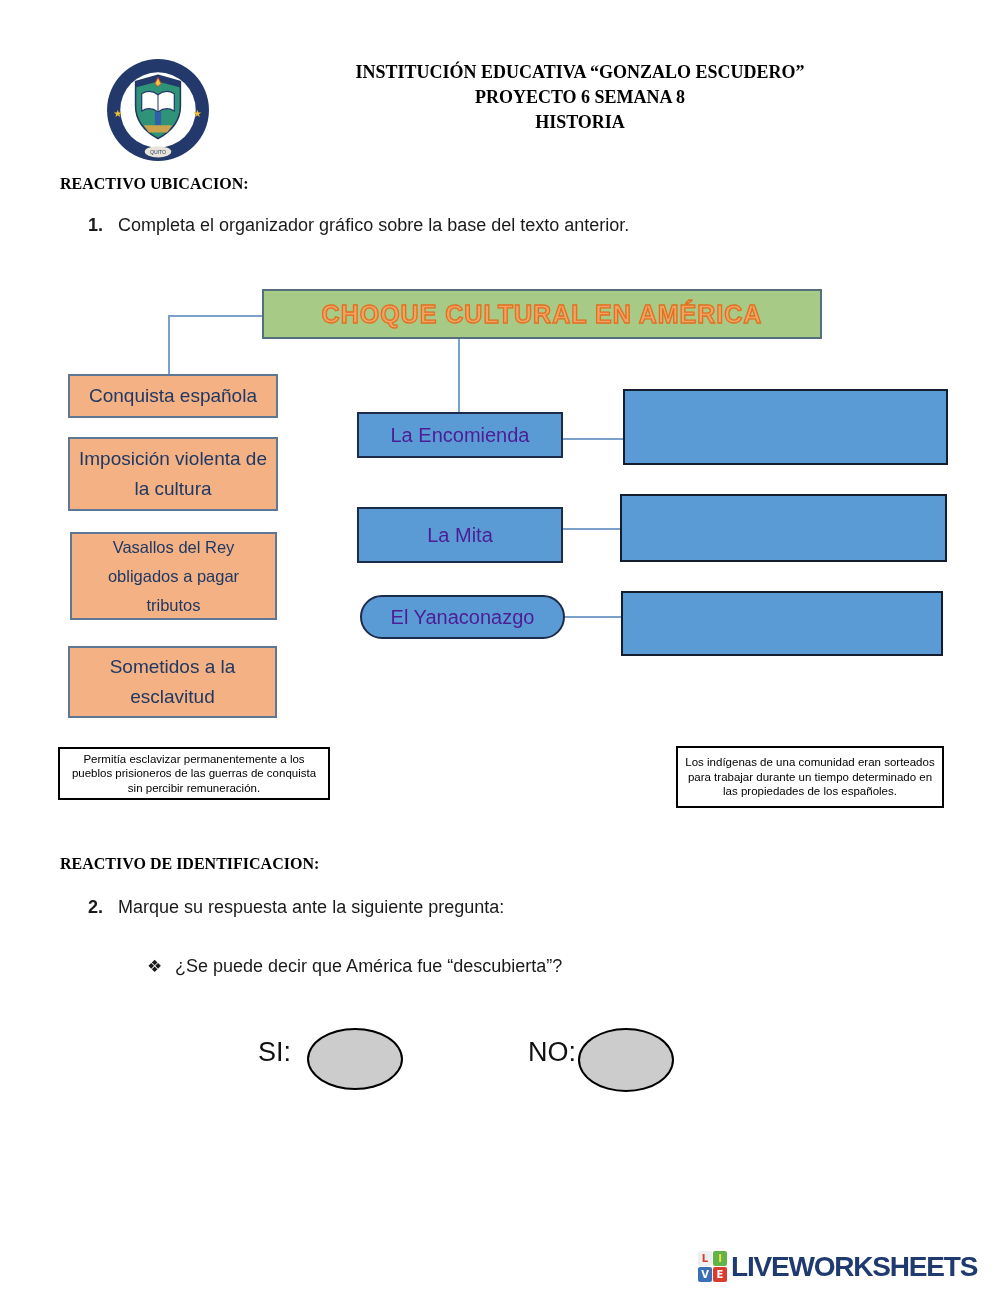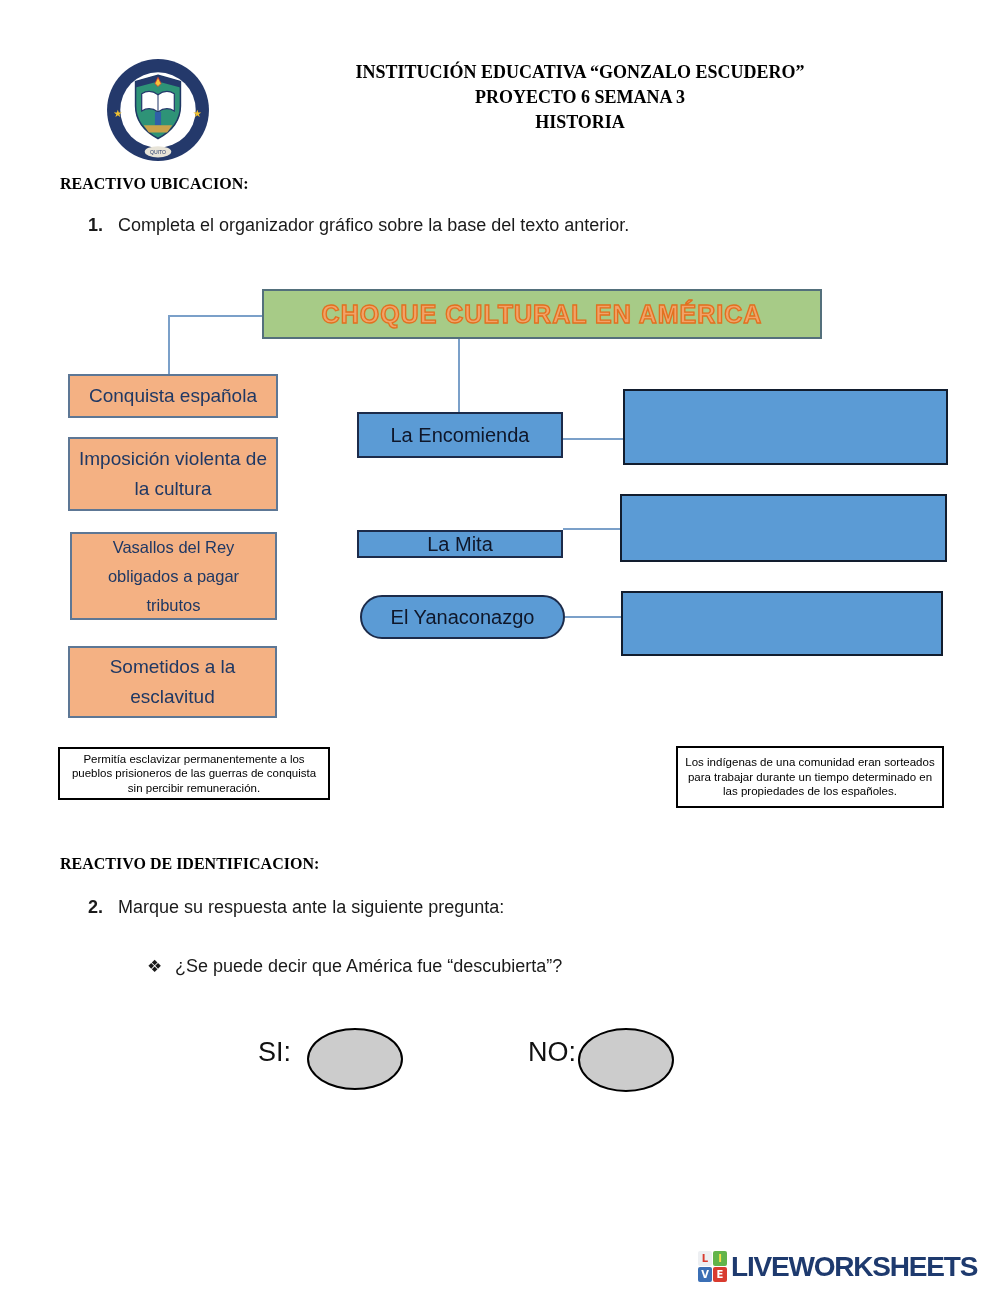--- a/index.html
+++ b/index.html
@@ -21,21 +21,21 @@
 
   
   .green-box{left:262px;top:289px;width:556px;height:46px;background:#A7CB87;
              border:2px solid #54707c;display:flex;align-items:center;justify-content:center;}
   .green-title{font-size:25px;font-weight:bold;letter-spacing:1px;color:#F2A368;
                -webkit-text-stroke:1.3px #E2701F;text-shadow:0 0 1px #E2701F;}
 
   .obox{background:#F4B183;border:2px solid #5d7795;color:#1F3864;
         display:flex;align-items:center;justify-content:center;text-align:center;
         font-size:19px;line-height:30px;padding:2px 8px;box-sizing:border-box;}
-  .bbox{background:#5B9BD5;border:2px solid #1c2b4a;color:#0f172a;
+  .bbox{background:#5B9BD5;border:2px solid #1c2b4a;color:#4c1d95;
         display:flex;align-items:center;justify-content:center;text-align:center;
         font-size:20px;box-sizing:border-box;}
   .slot{background:#5B9BD5;border:2px solid #121d2e;box-sizing:border-box;}
   .conn{background:#7BA0C9;}
 
   
   .card{background:#fff;border:2px solid #000;box-sizing:border-box;color:#000;
         font-size:11.5px;line-height:14.5px;text-align:center;
         display:flex;align-items:center;justify-content:center;padding:3px 7px;}
 
@@ -74,21 +74,21 @@
     <rect x="49" y="54" width="6" height="13" fill="#2F5FA8"></rect>
     <path d="M38 67 h28 l-5 7 h-18 Z" fill="#C9A24B"></path>
     <text x="8" y="59" font-size="10" fill="#F2C230">★</text>
     <text x="86" y="59" font-size="10" fill="#F2C230">★</text>
     <ellipse cx="52" cy="93" rx="13" ry="5.5" fill="#E8E4D8"></ellipse>
     <text x="52" y="95.5" font-size="5" text-anchor="middle" fill="#24396B">QUITO</text>
   </svg>
 
   <div class="abs head-block">
     <div>INSTITUCIÓN EDUCATIVA “GONZALO ESCUDERO”</div>
-    <div>PROYECTO 6 SEMANA 3</div>
+    <div>PROYECTO 6 SEMANA 8</div>
     <div>HISTORIA</div>
   </div>
 
   <div class="abs serif-heading" style="left:60px;top:175px;">REACTIVO UBICACION:</div>
 
   <div class="abs numbered" style="left:88px;top:215px;width:720px;">
     <span class="num">1.</span>
     <span>Completa el organizador gráfico sobre la base del texto anterior.</span>
   </div>
 
@@ -102,21 +102,21 @@
   <div class="abs green-box">
     <span class="green-title">CHOQUE CULTURAL EN AMÉRICA</span>
   </div>
 
   <div class="abs obox" style="left:68px;top:374px;width:210px;height:44px;">Conquista española</div>
   <div class="abs obox" style="left:68px;top:437px;width:210px;height:74px;">Imposición violenta de la cultura</div>
   <div class="abs obox" style="left:70px;top:532px;width:207px;height:88px;font-size:16.5px;line-height:29px;">Vasallos del Rey obligados a pagar tributos</div>
   <div class="abs obox" style="left:68px;top:646px;width:209px;height:72px;">Sometidos a la esclavitud</div>
 
   <div class="abs bbox" style="left:357px;top:412px;width:206px;height:46px;">La Encomienda</div>
-  <div class="abs bbox" style="left:357px;top:530px;width:206px;height:28px;">La Mita</div>
+  <div class="abs bbox" style="left:357px;top:507px;width:206px;height:56px;">La Mita</div>
   <div class="abs bbox" style="left:360px;top:595px;width:205px;height:44px;border-radius:22px;">El Yanaconazgo</div>
 
   <div class="abs slot" style="left:623px;top:389px;width:325px;height:76px;"></div>
   <div class="abs slot" style="left:620px;top:494px;width:327px;height:68px;"></div>
   <div class="abs slot" style="left:621px;top:591px;width:322px;height:65px;"></div>
 
   <div class="abs card" style="left:58px;top:747px;width:272px;height:53px;">Permitía esclavizar permanentemente a los pueblos prisioneros de las guerras de conquista sin percibir remuneración.</div>
   <div class="abs card" style="left:676px;top:746px;width:268px;height:62px;">Los indígenas de una comunidad eran sorteados para trabajar durante un tiempo determinado en las propiedades de los españoles.</div>
 
   <div class="abs serif-heading" style="left:60px;top:855px;">REACTIVO DE IDENTIFICACION:</div>

